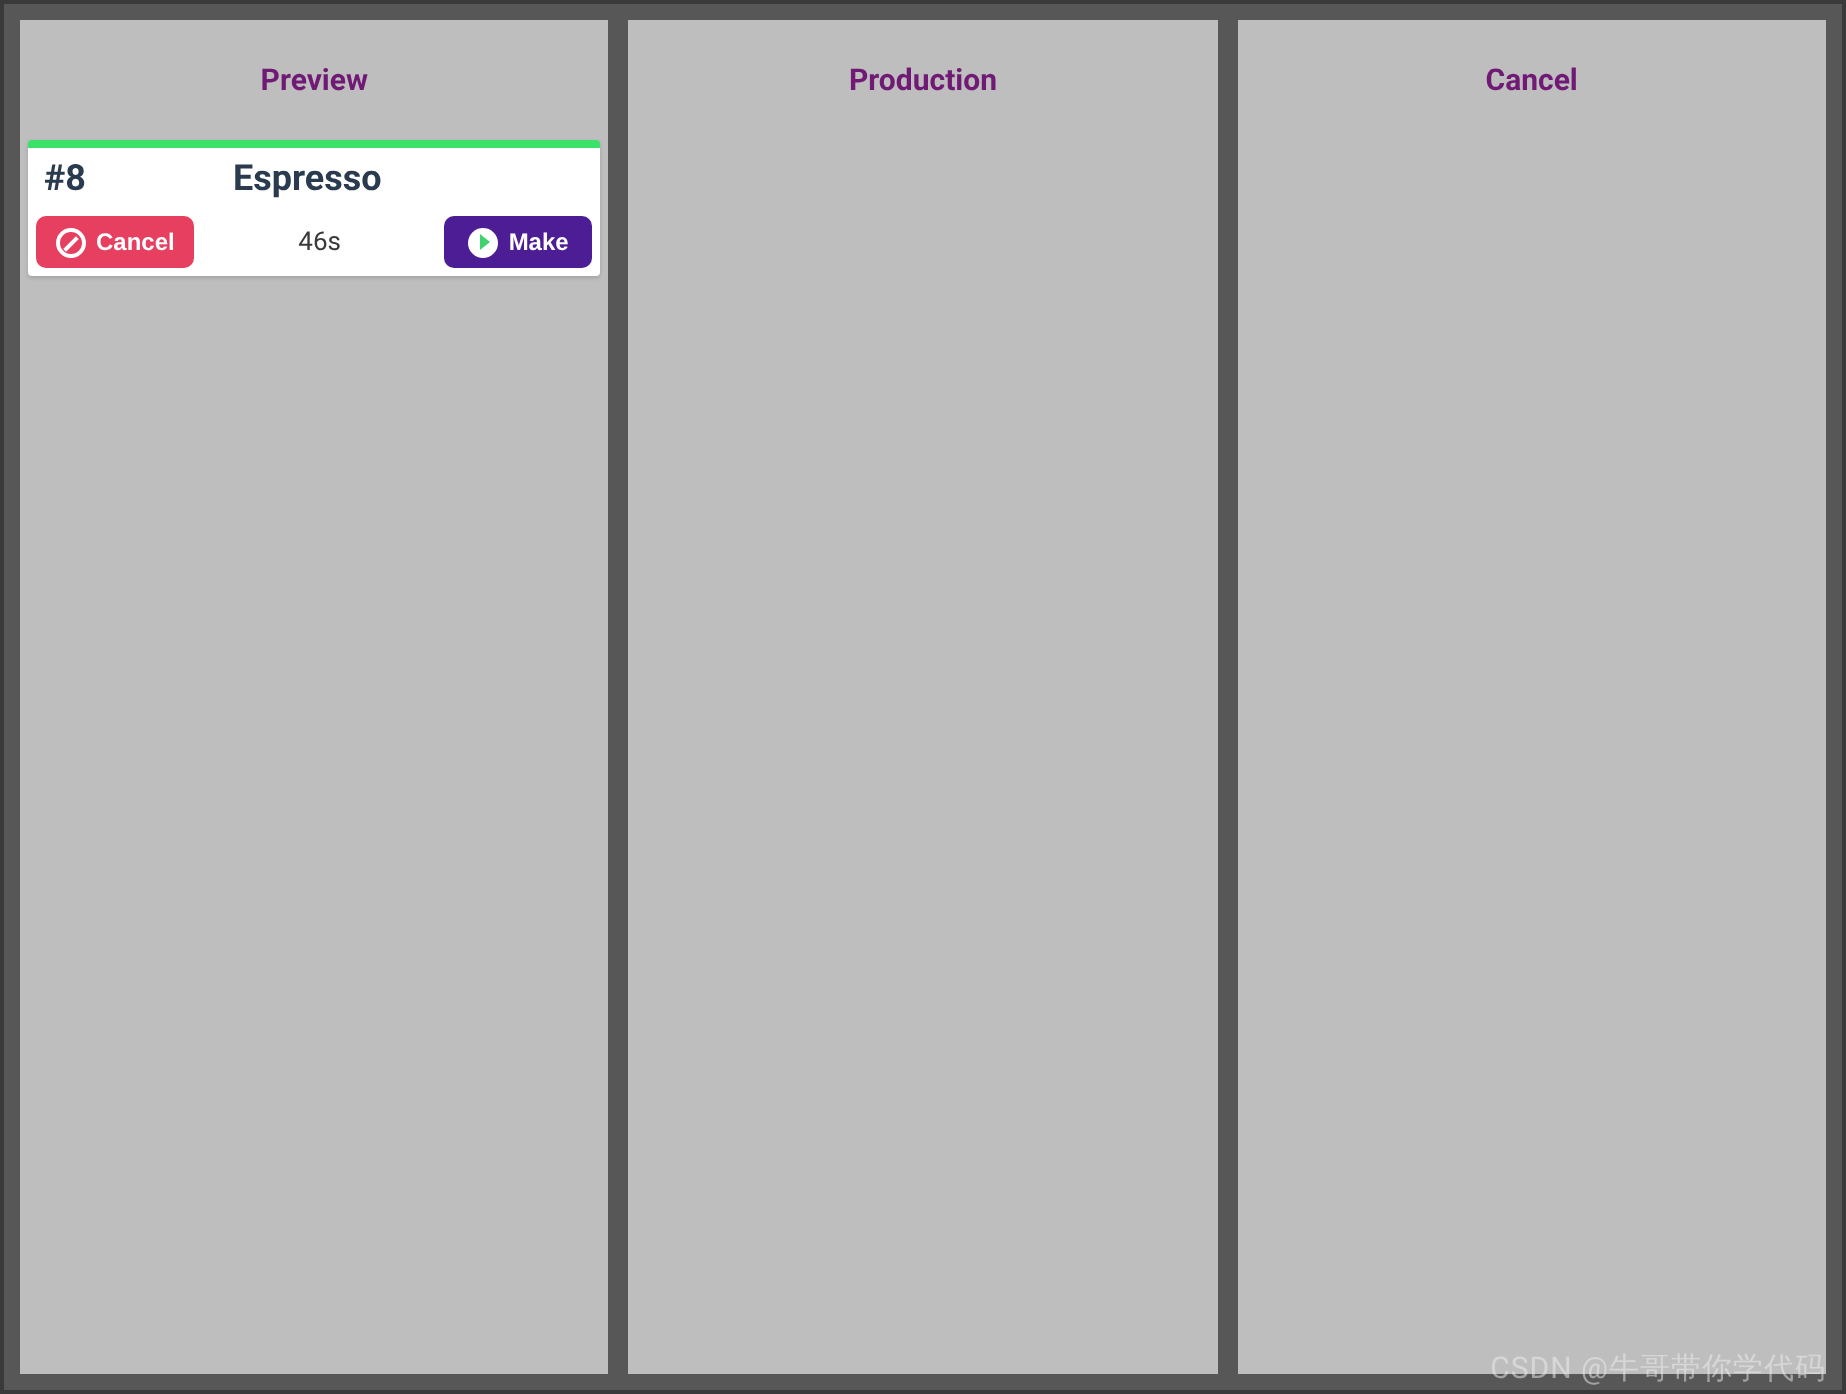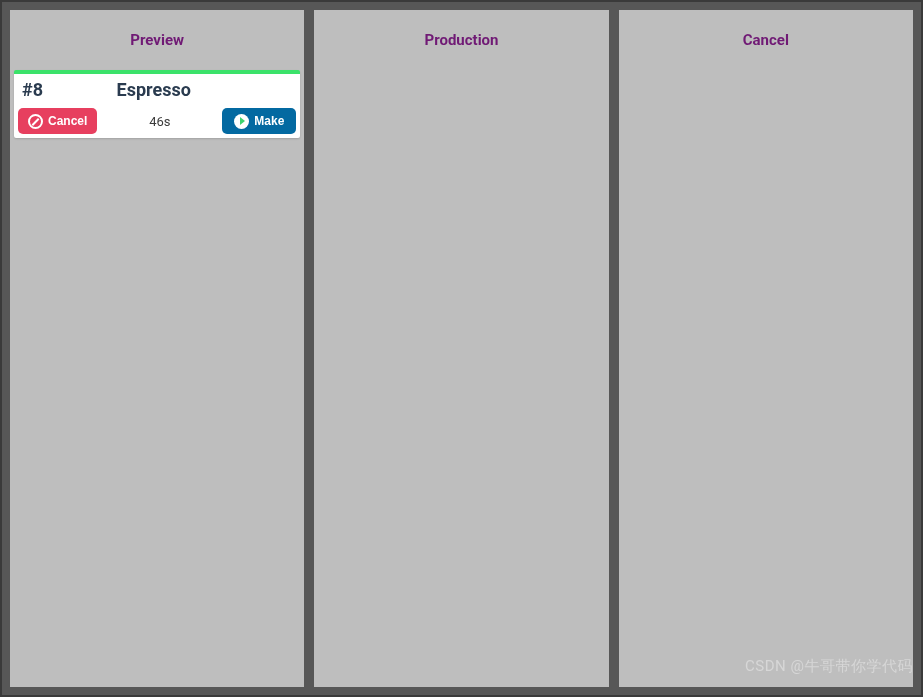--- a/index.html
+++ b/index.html
@@ -77,21 +77,21 @@
       border-radius: 5px;
       font-weight: 700;
       font-size: 12px;
       color: #fff;
       padding: 6px 10px;
       cursor: pointer;
       min-width: 74px;
       height: 26px;
     }
     .btn-cancel { background: #e73f5f; }
-    .btn-make   { background: #0369a1; }
+    .btn-make   { background: #4c1d95; }
     .order-timer {
       flex: 1;
       text-align: center;
       font-size: 13px;
       font-weight: 400;
       color: #3a3a3a;
     }
     .icon-circle {
       width: 15px; height: 15px;
       border-radius: 50%;
@@ -117,21 +117,21 @@
     .icon-arrow-right {
       width: 0; height: 0;
       border-top: 4px solid transparent;
       border-bottom: 4px solid transparent;
       border-left: 5px solid #3ed36e;
       margin-left: 1px;
     }
     .watermark {
       position: absolute;
       right: 10px;
-      bottom: 21px;
+      bottom: 3px;
       font-size: 15px;
       color: rgba(240,240,240,0.5);
       letter-spacing: 0.5px;
       pointer-events: none;
       user-select: none;
     }
   </style>
 </head>
 <body>
 

